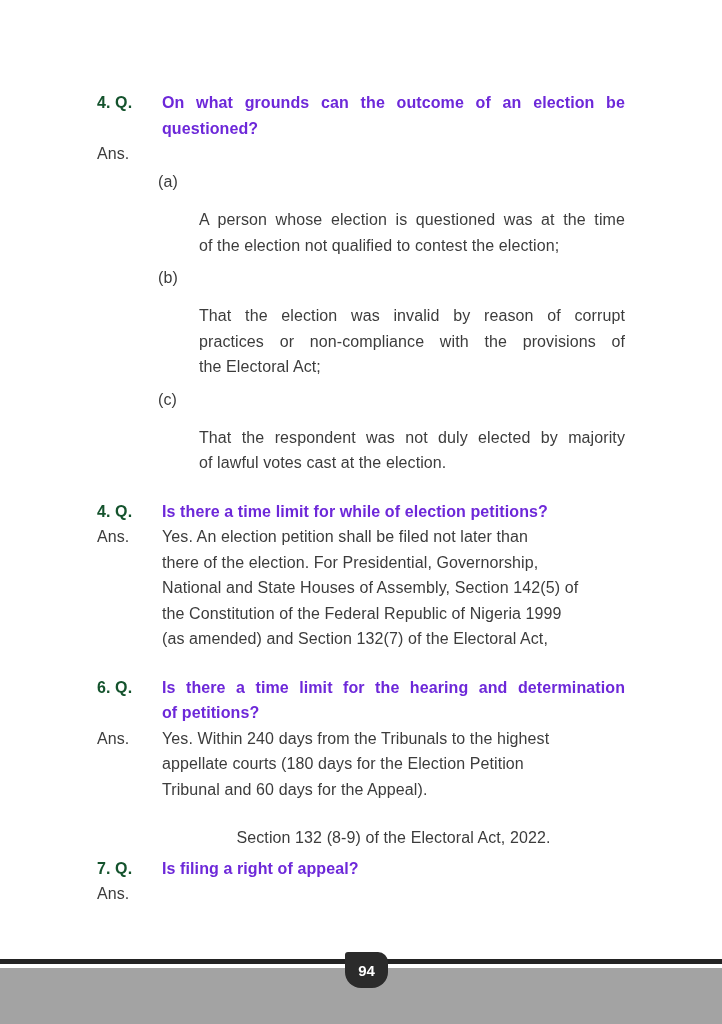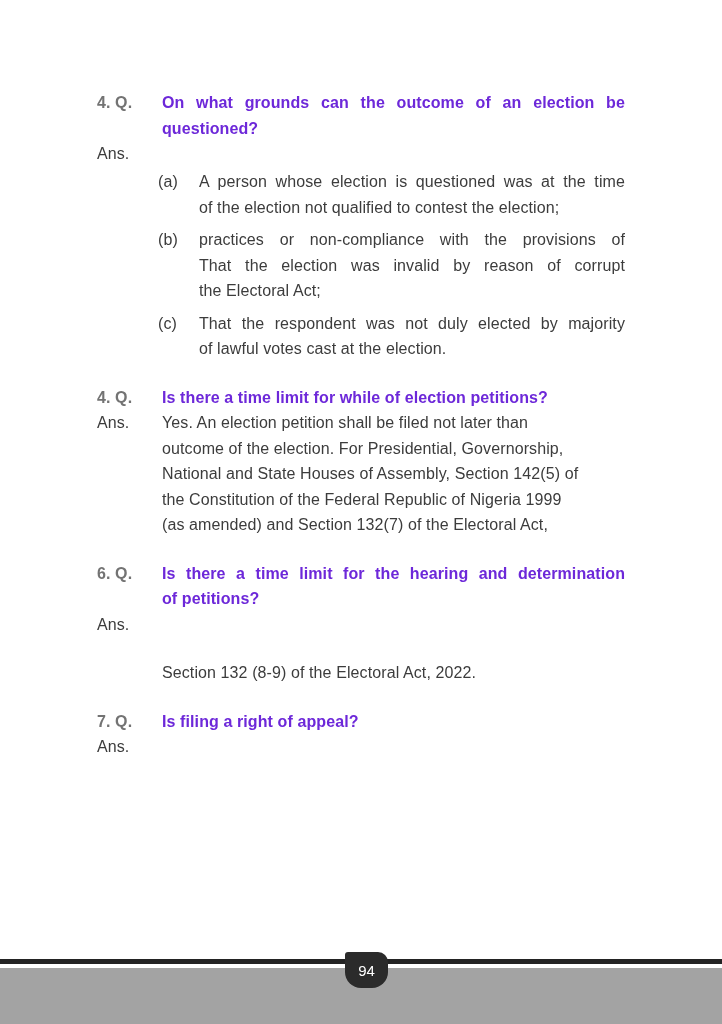--- a/index.html
+++ b/index.html
@@ -26,60 +26,60 @@
     letter-spacing: 0.1px;
   }
   .qa-block { margin-bottom: 23px; }
   .qa-row { display: flex; }
   .label-col {
     width: 65px;
     flex: none;
   }
   .q-label {
     font-weight: 700;
-    color: #737373;
+    color: #14532d;
   }
   .text-col { flex: 1; min-width: 0; }
   .question {
     font-weight: 700;
     color: #6d28d9;
   }
   
   .jlines .tline { text-align: justify; text-align-last: justify; }
   .jlines .tline-last { text-align-last: left; }
   .qa-list {
     padding-top: 28px;
     margin-left: -4px;
   }
   .qa-list-item { display: flex; margin-bottom: 7px; }
   .qa-list-item:last-child { margin-bottom: 0; }
   .marker { width: 41px; flex: none; }
-  .item-text { flex: 1; min-width: 0; }
-  .note-row { display: flex; margin-bottom: 23px; margin-left: -4px; }
+  .item-text { flex: 1; min-width: 0; margin-top: 38px; }
+  .note-row { display: flex; margin-bottom: 5px; margin-left: -4px; text-align: center; }
   .note-row .label-col { width: 69px; }
   .footer-rule {
     position: absolute;
     left: 0; top: 959px;
     width: 722px; height: 5px;
     background: #232323;
   }
   .footer-band {
     position: absolute;
     left: 0; top: 968px;
     width: 722px; height: 56px;
     background: #a3a3a3;
   }
   .page-badge {
     position: absolute;
     left: 345px; top: 952px;
     width: 43px; height: 36px;
     background: #2b2b2b;
     color: #ffffff;
     font-size: 15px;
-    font-weight: 400;
+    font-weight: 700;
     display: flex;
     align-items: center;
     justify-content: center;
     border-radius: 3px 10px 16px 16px;
     z-index: 5;
   }
 </style>
 </head>
 <body>
 
@@ -101,22 +101,22 @@
             <div class="qa-list-item">
               <div class="marker">(a)</div>
               <div class="item-text jlines">
                   <div class="tline">A person whose election is questioned was at the time</div>
                   <div class="tline tline-last">of the election not qualified to contest the election;</div>
                 </div>
             </div>
             <div class="qa-list-item">
               <div class="marker">(b)</div>
               <div class="item-text jlines">
+                  <div class="tline">That the election was invalid by reason of corrupt</div>
                   <div class="tline">practices or non-compliance with the provisions of</div>
-                  <div class="tline">That the election was invalid by reason of corrupt</div>
                   <div class="tline tline-last">the Electoral Act;</div>
                 </div>
             </div>
             <div class="qa-list-item">
               <div class="marker">(c)</div>
               <div class="item-text jlines">
                   <div class="tline">That the respondent was not duly elected by majority</div>
                   <div class="tline tline-last">of lawful votes cast at the election.</div>
                 </div>
             </div>
@@ -129,38 +129,43 @@
       <div class="qa-row">
         <div class="label-col q-label">4. Q.</div>
         <div class="text-col question jlines">
             <div class="tline tline-last">Is there a time limit for while of election petitions?</div>
           </div>
       </div>
       <div class="qa-row">
         <div class="label-col">Ans.</div>
         <div class="text-col">
             <div class="tline">Yes. An election petition shall be filed not later than</div>
-            <div class="tline">outcome of the election. For Presidential, Governorship,</div>
+            <div class="tline">there of the election. For Presidential, Governorship,</div>
             <div class="tline">National and State Houses of Assembly, Section 142(5) of</div>
             <div class="tline">the Constitution of the Federal Republic of Nigeria 1999</div>
             <div class="tline">(as amended) and Section 132(7) of the Electoral Act,</div>
           </div>
       </div>
     </section>
 
     <section class="qa-block">
       <div class="qa-row">
         <div class="label-col q-label">6. Q.</div>
         <div class="text-col question jlines">
             <div class="tline">Is there a time limit for the hearing and determination</div>
             <div class="tline tline-last">of petitions?</div>
           </div>
       </div>
       <div class="qa-row">
         <div class="label-col">Ans.</div>
+        <div class="text-col">
+            <div class="tline">Yes. Within 240 days from the Tribunals to the highest</div>
+            <div class="tline">appellate courts (180 days for the Election Petition</div>
+            <div class="tline tline-last">Tribunal and 60 days for the Appeal).</div>
+          </div>
       </div>
     </section>
 
     <div class="note-row">
       <div class="label-col"></div>
       <div class="text-col">Section 132 (8-9) of the Electoral Act, 2022.</div>
     </div>
 
     <section class="qa-block">
       <div class="qa-row">

